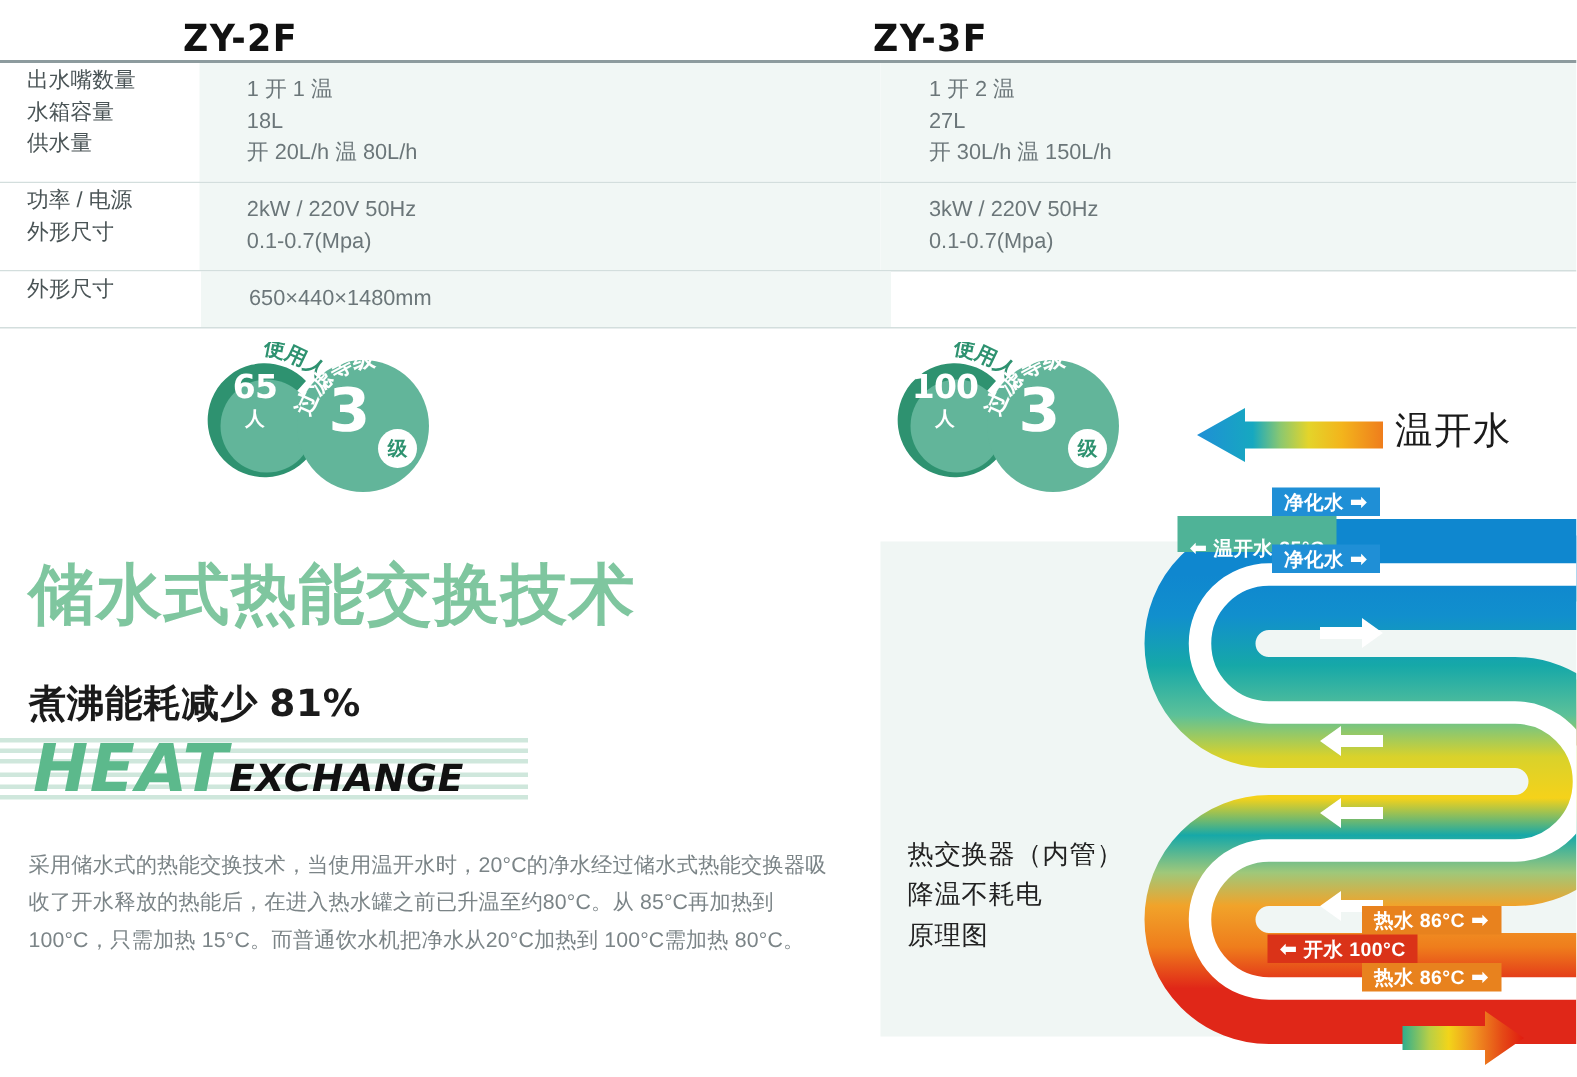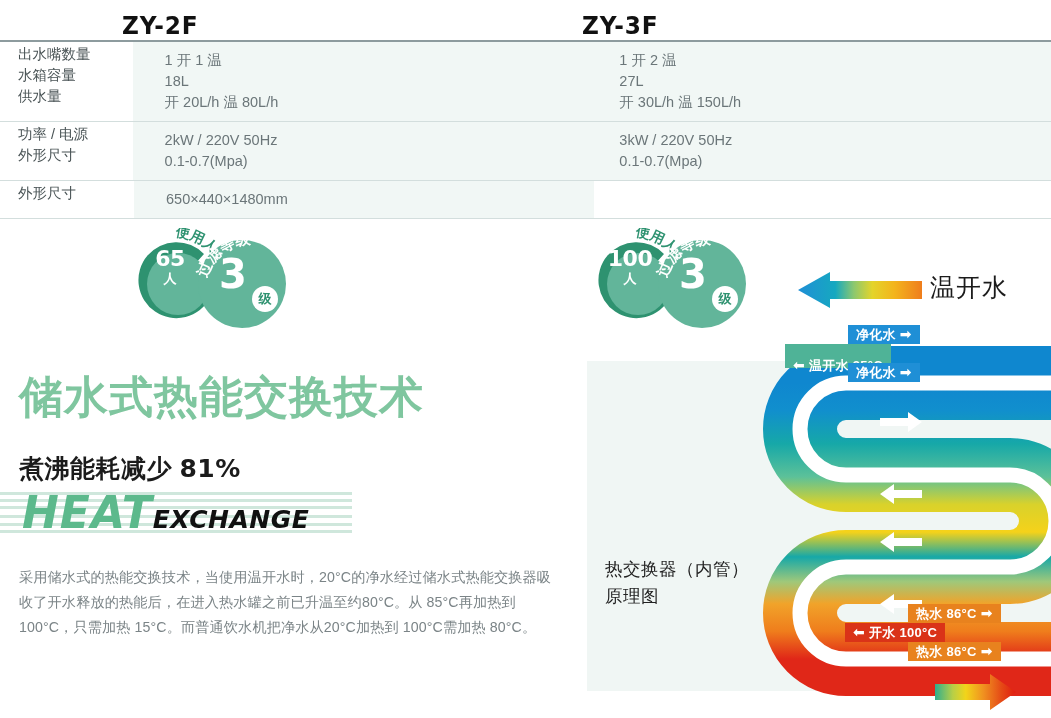--- a/index.html
+++ b/index.html
@@ -307,20 +307,21 @@
       <span class="w1">HEAT</span><span class="w2">EXCHANGE</span>
     </div>
   </div>
 
   <div class="para">采用储水式的热能交换技术，当使用温开水时，20°C的净水经过储水式热能交换器吸收了开水释放的热能后，在进入热水罐之前已升温至约80°C。从 85°C再加热到 100°C，只需加热 15°C。而普通饮水机把净水从20°C加热到 100°C需加热 80°C。</div>
 
   <div class="diagram"></div>
 
   <div class="diag-caption">
     <div>热交换器（内管）</div>
+    <div>降温不耗电</div>
     <div>原理图</div>
   </div>
 
   <svg class="svg-wrap" width="1051" height="718" viewBox="0 0 1051 718">
     <defs>
 
       <linearGradient id="pipeGrad" x1="0" y1="0" x2="0" y2="1">
         <stop offset="0.00" stop-color="#0f87cf"></stop>
         <stop offset="0.10" stop-color="#118fcd"></stop>
         <stop offset="0.22" stop-color="#16a8a8"></stop>

